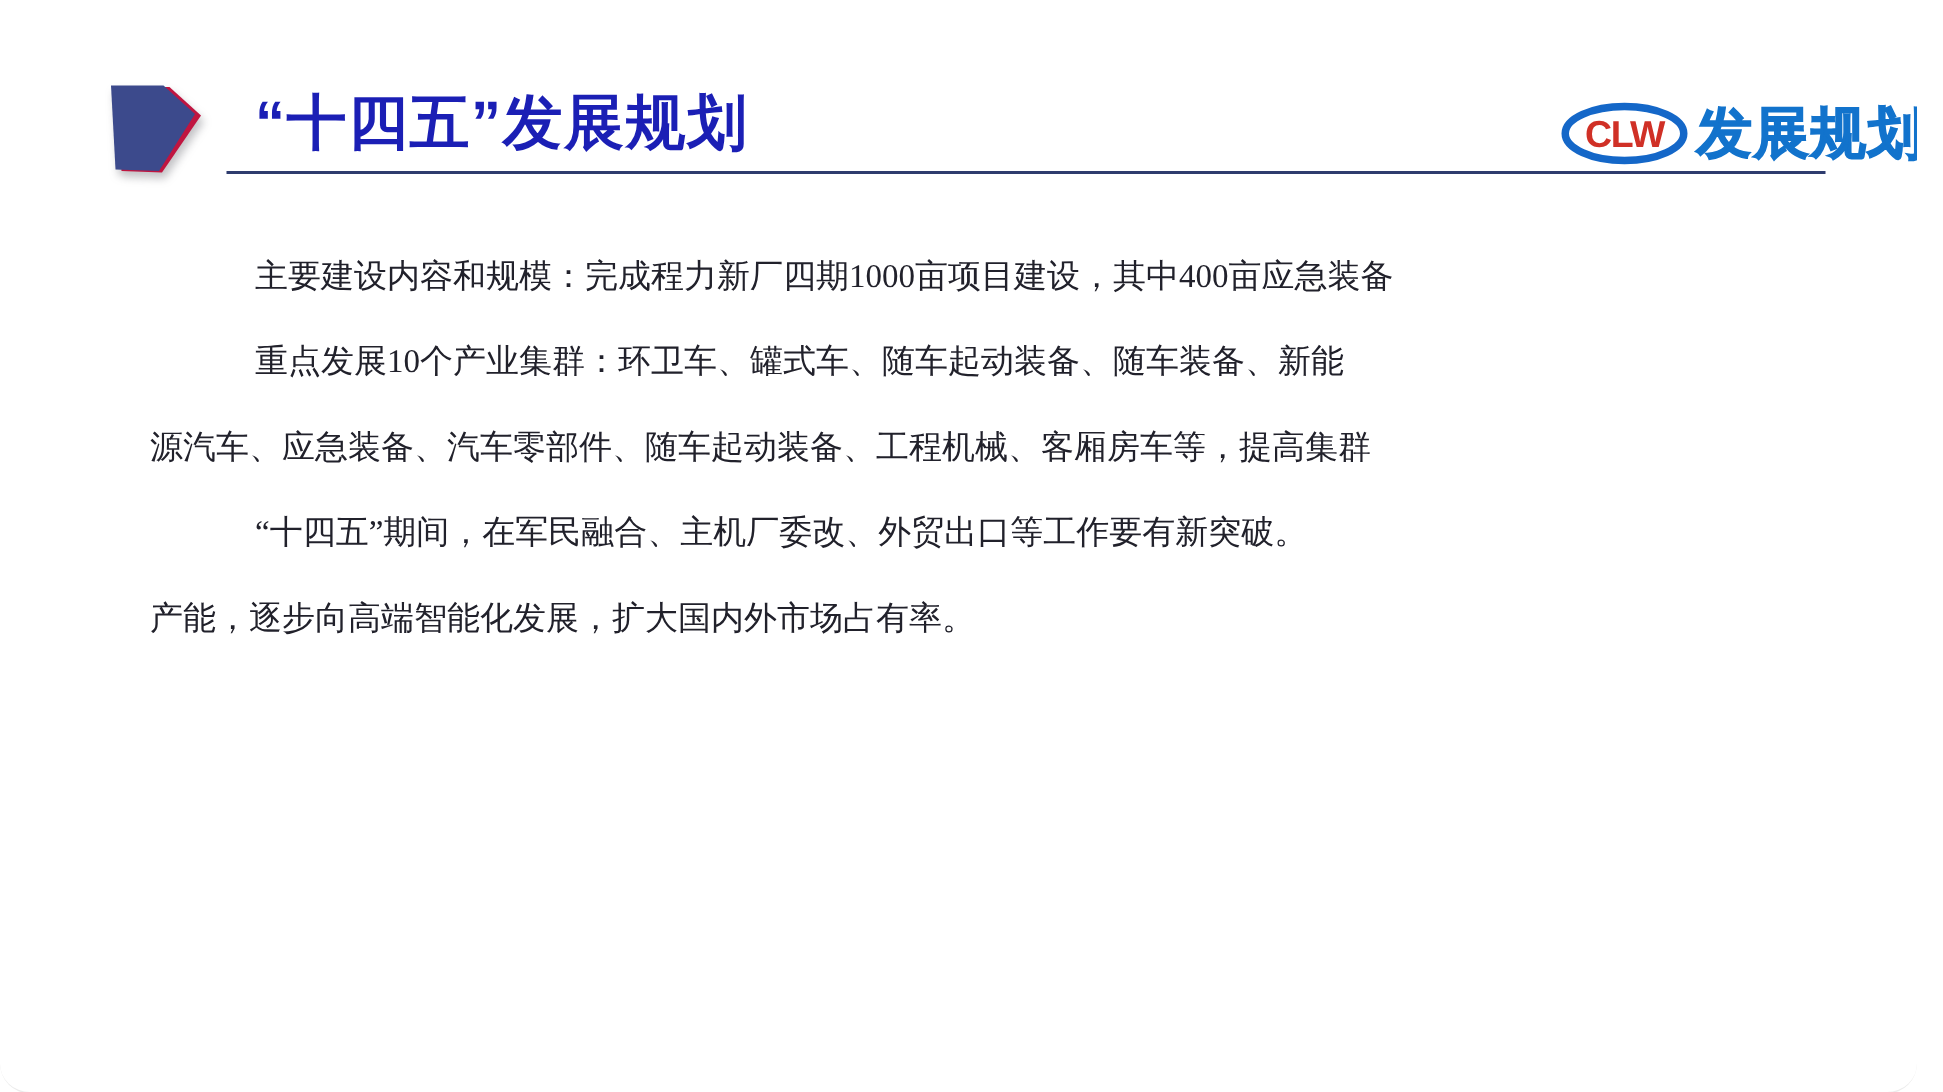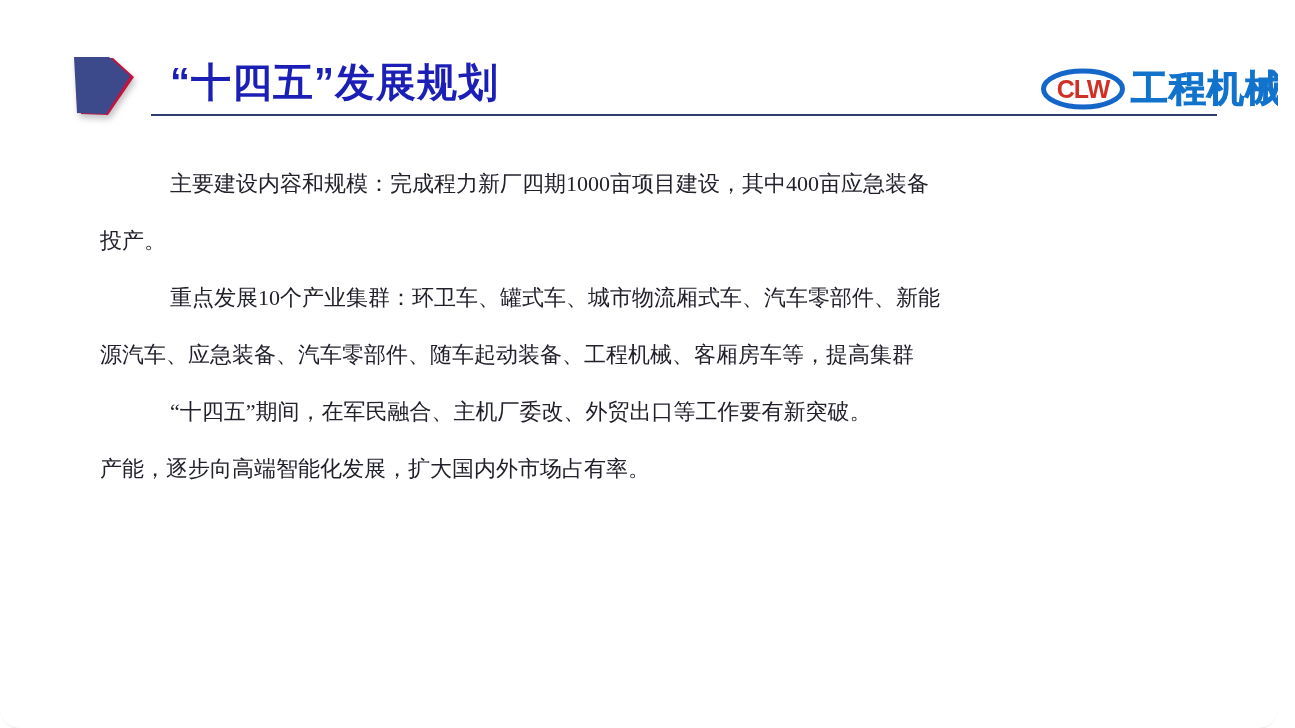--- a/index.html
+++ b/index.html
@@ -108,25 +108,24 @@
 
   <div class="page-title">“十四五”发展规划</div>
 
   <div class="title-divider"></div>
 
   <div class="logo">
     <svg class="logo-badge" width="86" height="42" viewBox="0 0 86 42" xmlns="http://www.w3.org/2000/svg">
       <ellipse cx="43" cy="21" rx="39.5" ry="18" fill="#ffffff" stroke="#1467C8" stroke-width="5"></ellipse>
       <text x="43" y="30" text-anchor="middle" font-family="Liberation Sans, DejaVu Sans, sans-serif" font-size="25" font-weight="bold" fill="#D03026" letter-spacing="-1">CLW</text>
     </svg>
-    <span class="logo-company">工程机械</span>
+    <span class="logo-company">发展规划</span>
   </div>
 
   <div class="body-text">
       <div class="body-line indent">主要建设内容和规模：完成程力新厂四期1000亩项目建设，其中400亩应急装备</div>
-      <div class="body-line">投产。</div>
-      <div class="body-line indent">重点发展10个产业集群：环卫车、罐式车、城市物流厢式车、汽车零部件、新能</div>
+      <div class="body-line indent">重点发展10个产业集群：环卫车、罐式车、随车起动装备、随车装备、新能</div>
       <div class="body-line">源汽车、应急装备、汽车零部件、随车起动装备、工程机械、客厢房车等，提高集群</div>
       <div class="body-line indent">“十四五”期间，在军民融合、主机厂委改、外贸出口等工作要有新突破。</div>
       <div class="body-line">产能，逐步向高端智能化发展，扩大国内外市场占有率。</div>
     </div>
 
 </div>
 
 </body></html>

